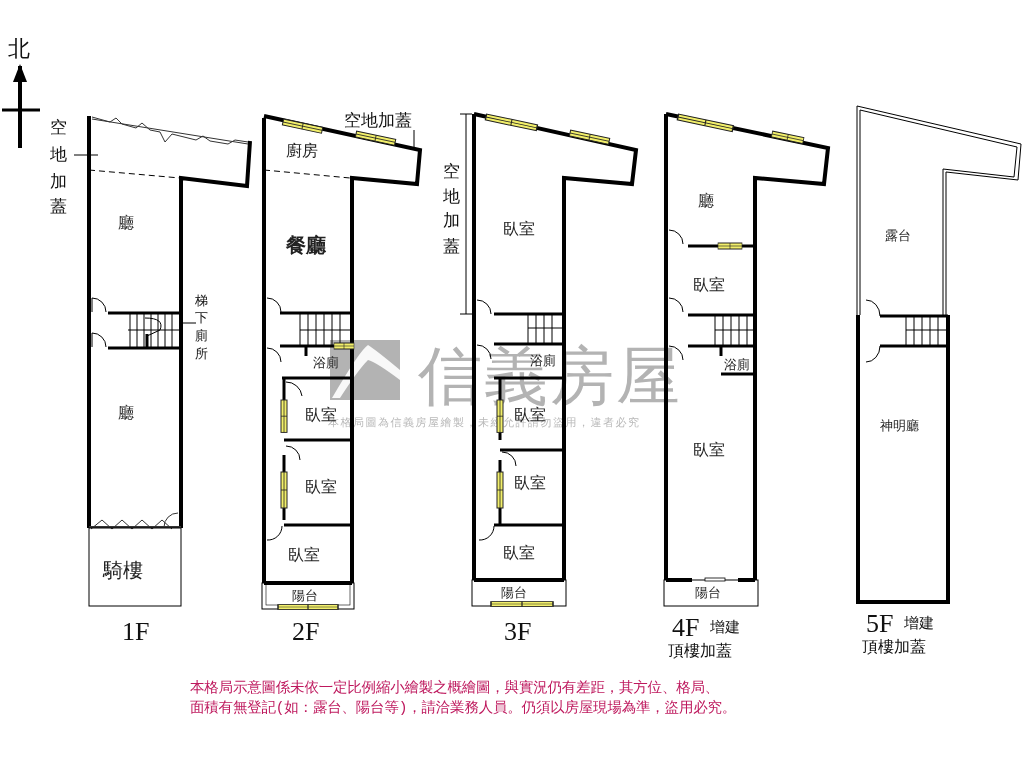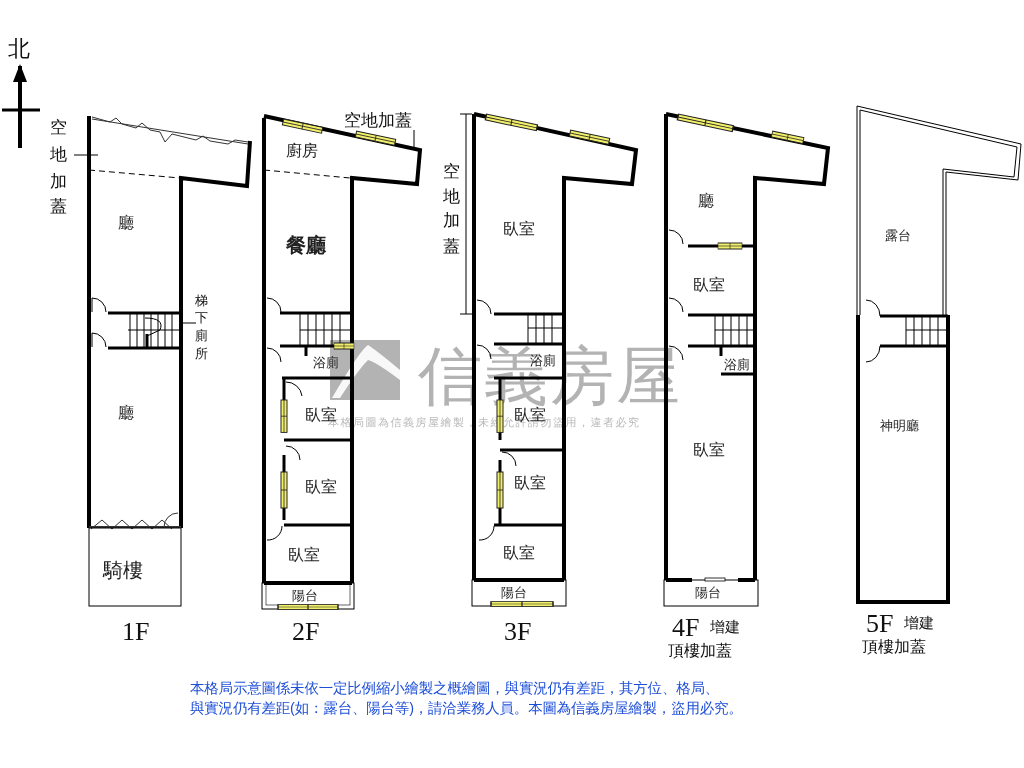--- a/index.html
+++ b/index.html
@@ -5,21 +5,21 @@
   html, body { margin: 0; padding: 0; background: #ffffff; }
   body { width: 1024px; height: 768px; position: relative; overflow: hidden;
          font-family: "DejaVu Sans", "Liberation Sans", sans-serif; color: #222; }
   #plan { position: absolute; left: 0; top: 0; width: 1024px; height: 768px; }
   .room { font-family: "DejaVu Sans", sans-serif; fill: #222; }
   .floor-label { font-family: "Liberation Serif", "DejaVu Serif", serif; fill: #111; }
   .sub-label { font-family: "DejaVu Sans", sans-serif; fill: #111; }
   .wm-big { font-family: "DejaVu Sans", sans-serif; fill: #9a9a9a; opacity: 0.75; }
   .wm-small { font-family: "DejaVu Sans", sans-serif; fill: #a8a8a8; opacity: 0.8; }
   .disclaimer { position: absolute; left: 190px; top: 678px; width: 650px;
-       font-family: Liberation Sans, sans-serif; font-size: 14.5px; line-height: 20px; color: #1d4ed8; }
+       font-family: Liberation Mono, monospace; font-size: 14.5px; line-height: 20px; color: #be185d; }
   .disclaimer div { white-space: nowrap; letter-spacing: -0.2px; }
 </style>
 </head>
 <body>
 
 <svg id="plan" viewBox="0 0 1024 768" xmlns="http://www.w3.org/2000/svg">
   <defs>
     <g id="win-h">
       <rect x="0" y="-3" width="40" height="6" fill="#f2ef6a" stroke="#222" stroke-width="1"></rect>
       <line x1="0" y1="0" x2="40" y2="0" stroke="#222" stroke-width="0.8"></line>
@@ -282,14 +282,14 @@
     </g>
     <text class="room" x="880" y="430" font-size="13">神明廳</text>
     <text class="floor-label" x="866" y="632" font-size="26">5F</text>
     <text class="sub-label" x="904" y="628" font-size="15">增建</text>
     <text class="sub-label" x="862" y="652" font-size="16">頂樓加蓋</text>
   </g>
 </svg>
 
 <div class="disclaimer">
   <div>本格局示意圖係未依一定比例縮小繪製之概繪圖，與實況仍有差距，其方位、格局、</div>
-  <div>與實況仍有差距(如：露台、陽台等)，請洽業務人員。本圖為信義房屋繪製，盜用必究。</div>
+  <div>面積有無登記(如：露台、陽台等)，請洽業務人員。仍須以房屋現場為準，盜用必究。</div>
 </div>
 
 </body></html>

